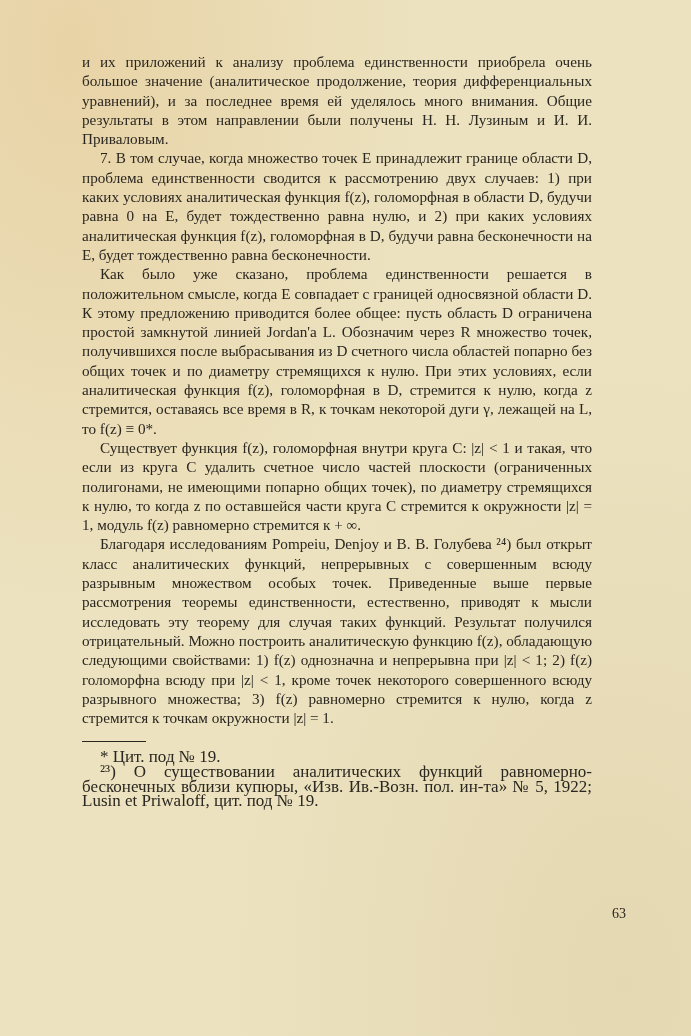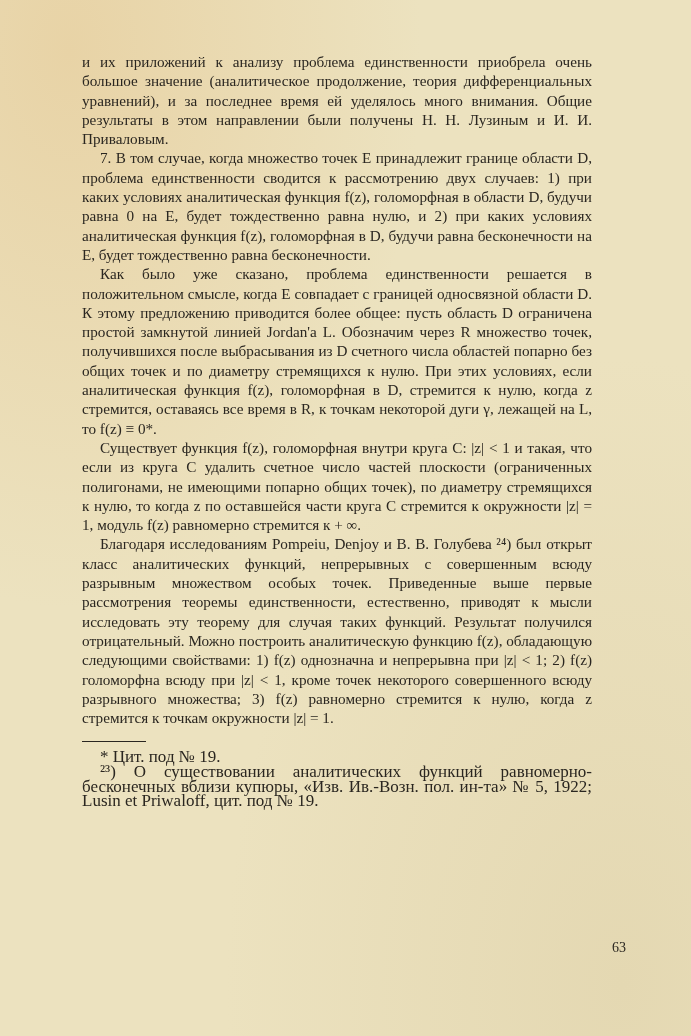--- a/index.html
+++ b/index.html
@@ -22,21 +22,21 @@
   .body-text p.indent { text-indent: 18px; }
   .rule {
     width: 64px; height: 0; border-top: 1.4px solid #2a2620;
     margin: 14px 0 8px 0;
   }
   .footnotes p {
     margin: 0; font-size: 17px; line-height: 14.6px; text-align: justify;
   }
   .footnotes p.indent { text-indent: 18px; }
   .page-number {
-    position: absolute; left: 612px; top: 940px;
+    position: absolute; left: 612px; top: 906px;
     font-size: 14px;
   }
 </style>
 </head>
 <body>
 
 <div class="page">
   <div class="body-text">
     <p>и их приложений к анализу проблема единственности приобрела очень большое значение (аналитическое продолжение, теория дифференциальных уравнений), и за последнее время ей уделялось много внимания. Общие результаты в этом направлении были получены Н. Н. Лузиным и И. И. Приваловым.</p>
     <p class="indent">7. В том случае, когда множество точек E принадлежит границе области D, проблема единственности сводится к рассмотрению двух случаев: 1) при каких условиях аналитическая функция f(z), голоморфная в области D, будучи равна 0 на E, будет тождественно равна нулю, и 2) при каких условиях аналитическая функция f(z), голоморфная в D, будучи равна бесконечности на E, будет тождественно равна бесконечности.</p>

